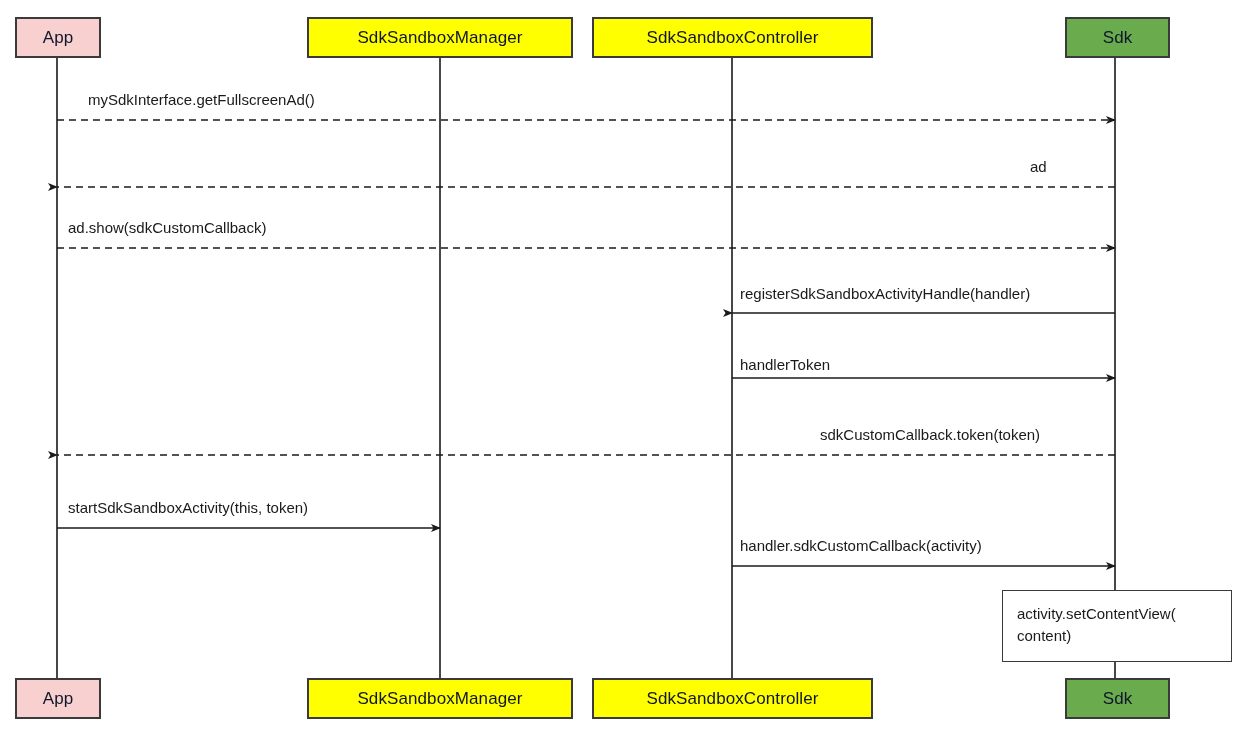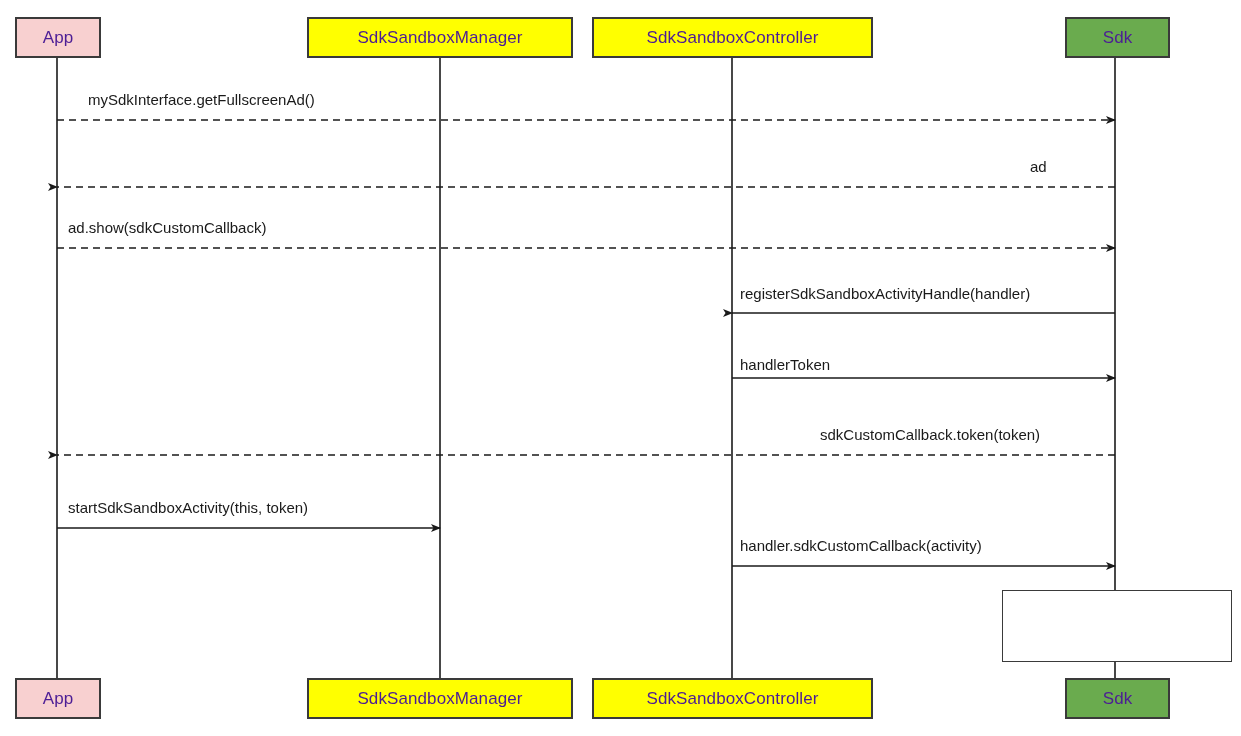--- a/index.html
+++ b/index.html
@@ -29,21 +29,21 @@
 
   
   .participant {
     position: absolute;
     box-sizing: border-box;
     border: 2px solid #3a3a3a;
     display: flex;
     align-items: center;
     justify-content: center;
     font-size: 17px;
-    color: #4c1d95;
+    color: #0f172a;
     line-height: 1;
     letter-spacing: 0.1px;
     white-space: nowrap;
   }
   .participant.pink  { background: #f8d0d0; }
   .participant.yellow{ background: #ffff00; }
   .participant.green { background: #6aab4e; }
 
   
   .msg-label {
@@ -123,20 +123,22 @@
       <div class="msg-label" style="top: 219px; left: 68px;">ad.show(sdkCustomCallback)</div>
       <div class="msg-label" style="top: 285px; left: 740px;">registerSdkSandboxActivityHandle(handler)</div>
       <div class="msg-label" style="top: 356px; left: 740px;">handlerToken</div>
       <div class="msg-label right-aligned" style="top: 426px; left: 820px; width: 295px;">sdkCustomCallback.token(token)</div>
       <div class="msg-label" style="top: 499px; left: 68px; text-align: right;">startSdkSandboxActivity(this, token)</div>
       <div class="msg-label" style="top: 537px; left: 740px;">handler.sdkCustomCallback(activity)</div>
     </div>
 
   <div id="notes">
       <div class="note-box" style="left: 1002px; top: 590px; width: 230px; height: 72px;">
+        <div>activity.setContentView(</div>
+        <div>content)</div>
       </div>
     </div>
 
   <div id="participants-bottom">
       <div class="participant pink" style="left: 15px; top: 678px; width: 86px; height: 41px;">
         <span>App</span>
       </div>
       <div class="participant yellow" style="left: 307px; top: 678px; width: 266px; height: 41px;">
         <span>SdkSandboxManager</span>
       </div>

